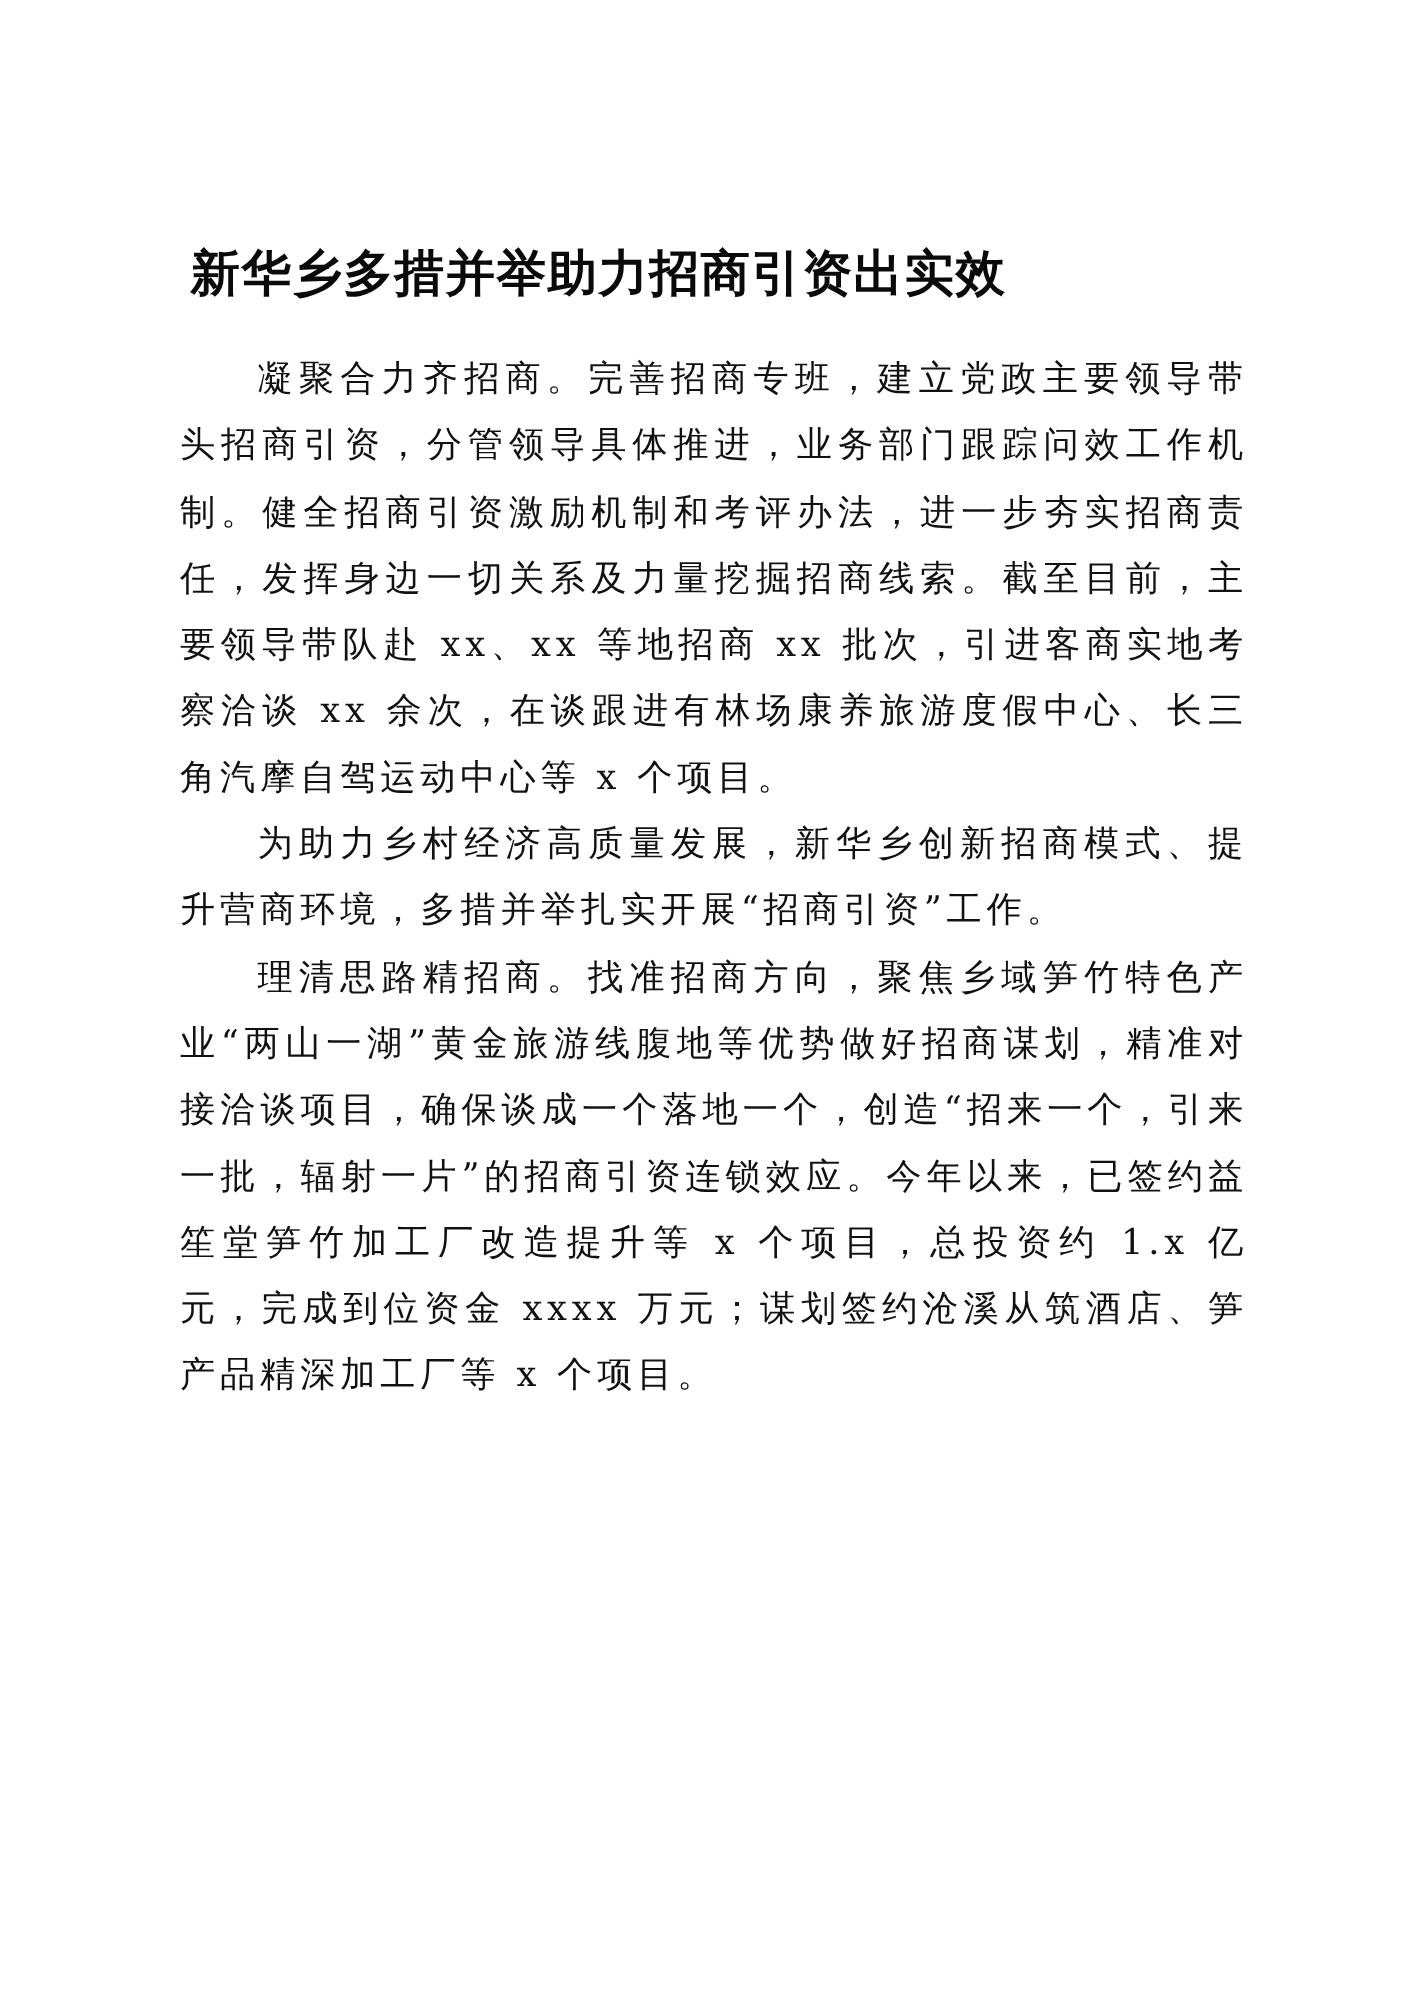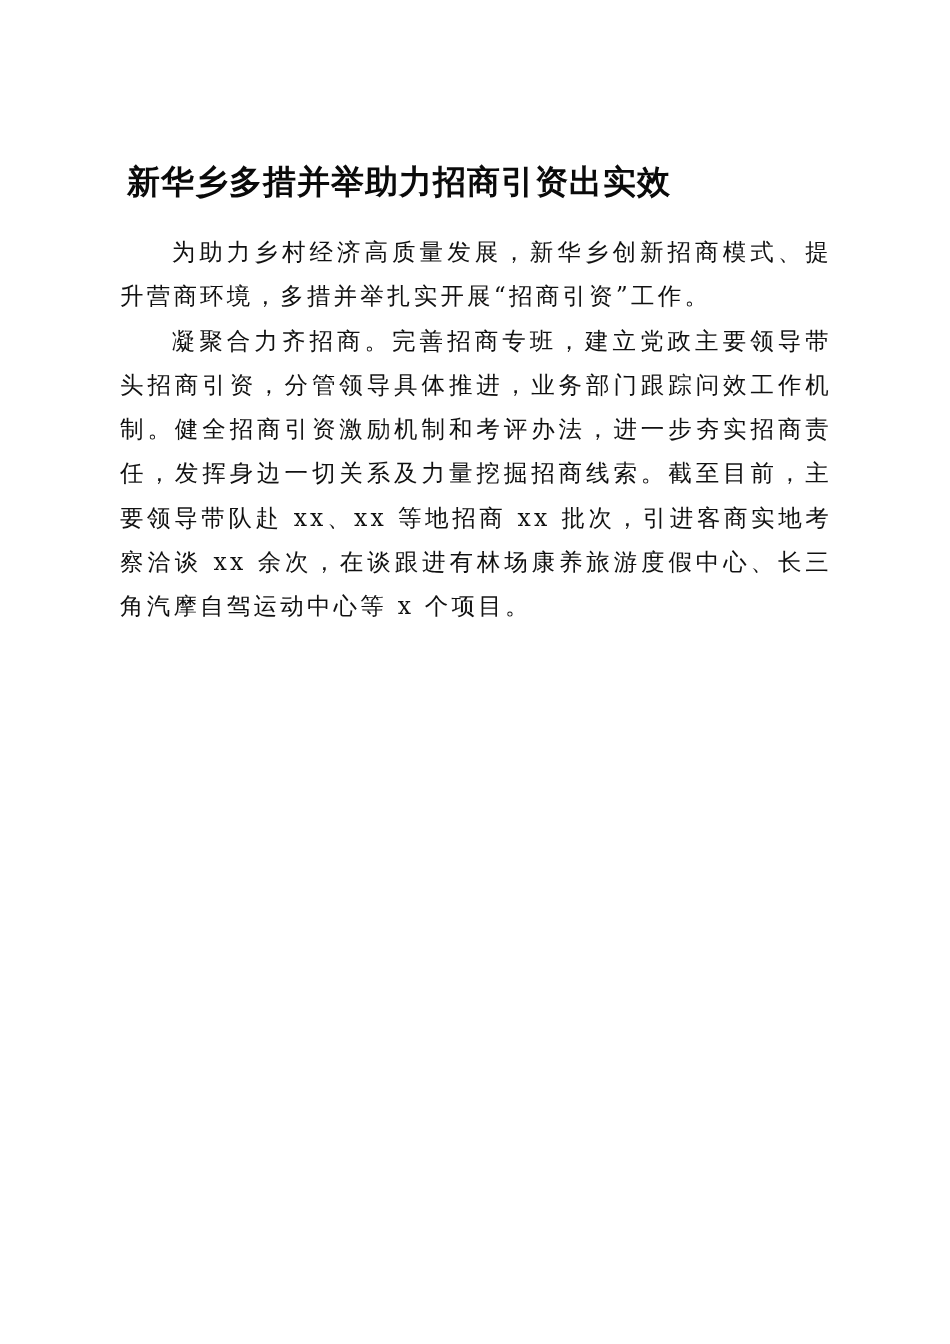--- a/index.html
+++ b/index.html
@@ -51,16 +51,17 @@
       text-indent: 2.2em;
     }
   </style>
 </head>
 <body>
 
 <div class="page">
   <h1 class="title">新华乡多措并举助力招商引资出实效</h1>
 
   <div class="body">
+    <p class="para">凝聚合力齐招商。完善招商专班，建立党政主要领导带头招商引资，分管领导具体推进，业务部门跟踪问效工作机制。健全招商引资激励机制和考评办法，进一步夯实招商责任，发挥身边一切关系及力量挖掘招商线索。截至目前，主要领导带队赴 xx、xx 等地招商 xx 批次，引进客商实地考察洽谈 xx 余次，在谈跟进有林场康养旅游度假中心、长三角汽摩自驾运动中心等 x 个项目。</p>
     <p class="para">为助力乡村经济高质量发展，新华乡创新招商模式、提升营商环境，多措并举扎实开展“招商引资”工作。</p>
-    <p class="para">凝聚合力齐招商。完善招商专班，建立党政主要领导带头招商引资，分管领导具体推进，业务部门跟踪问效工作机制。健全招商引资激励机制和考评办法，进一步夯实招商责任，发挥身边一切关系及力量挖掘招商线索。截至目前，主要领导带队赴 xx、xx 等地招商 xx 批次，引进客商实地考察洽谈 xx 余次，在谈跟进有林场康养旅游度假中心、长三角汽摩自驾运动中心等 x 个项目。</p>
+    <p class="para">理清思路精招商。找准招商方向，聚焦乡域笋竹特色产业“两山一湖”黄金旅游线腹地等优势做好招商谋划，精准对接洽谈项目，确保谈成一个落地一个，创造“招来一个，引来一批，辐射一片”的招商引资连锁效应。今年以来，已签约益笙堂笋竹加工厂改造提升等 x 个项目，总投资约 1.x 亿元，完成到位资金 xxxx 万元；谋划签约沧溪从筑酒店、笋产品精深加工厂等 x 个项目。</p>
   </div>
 </div>
 
 </body></html>

